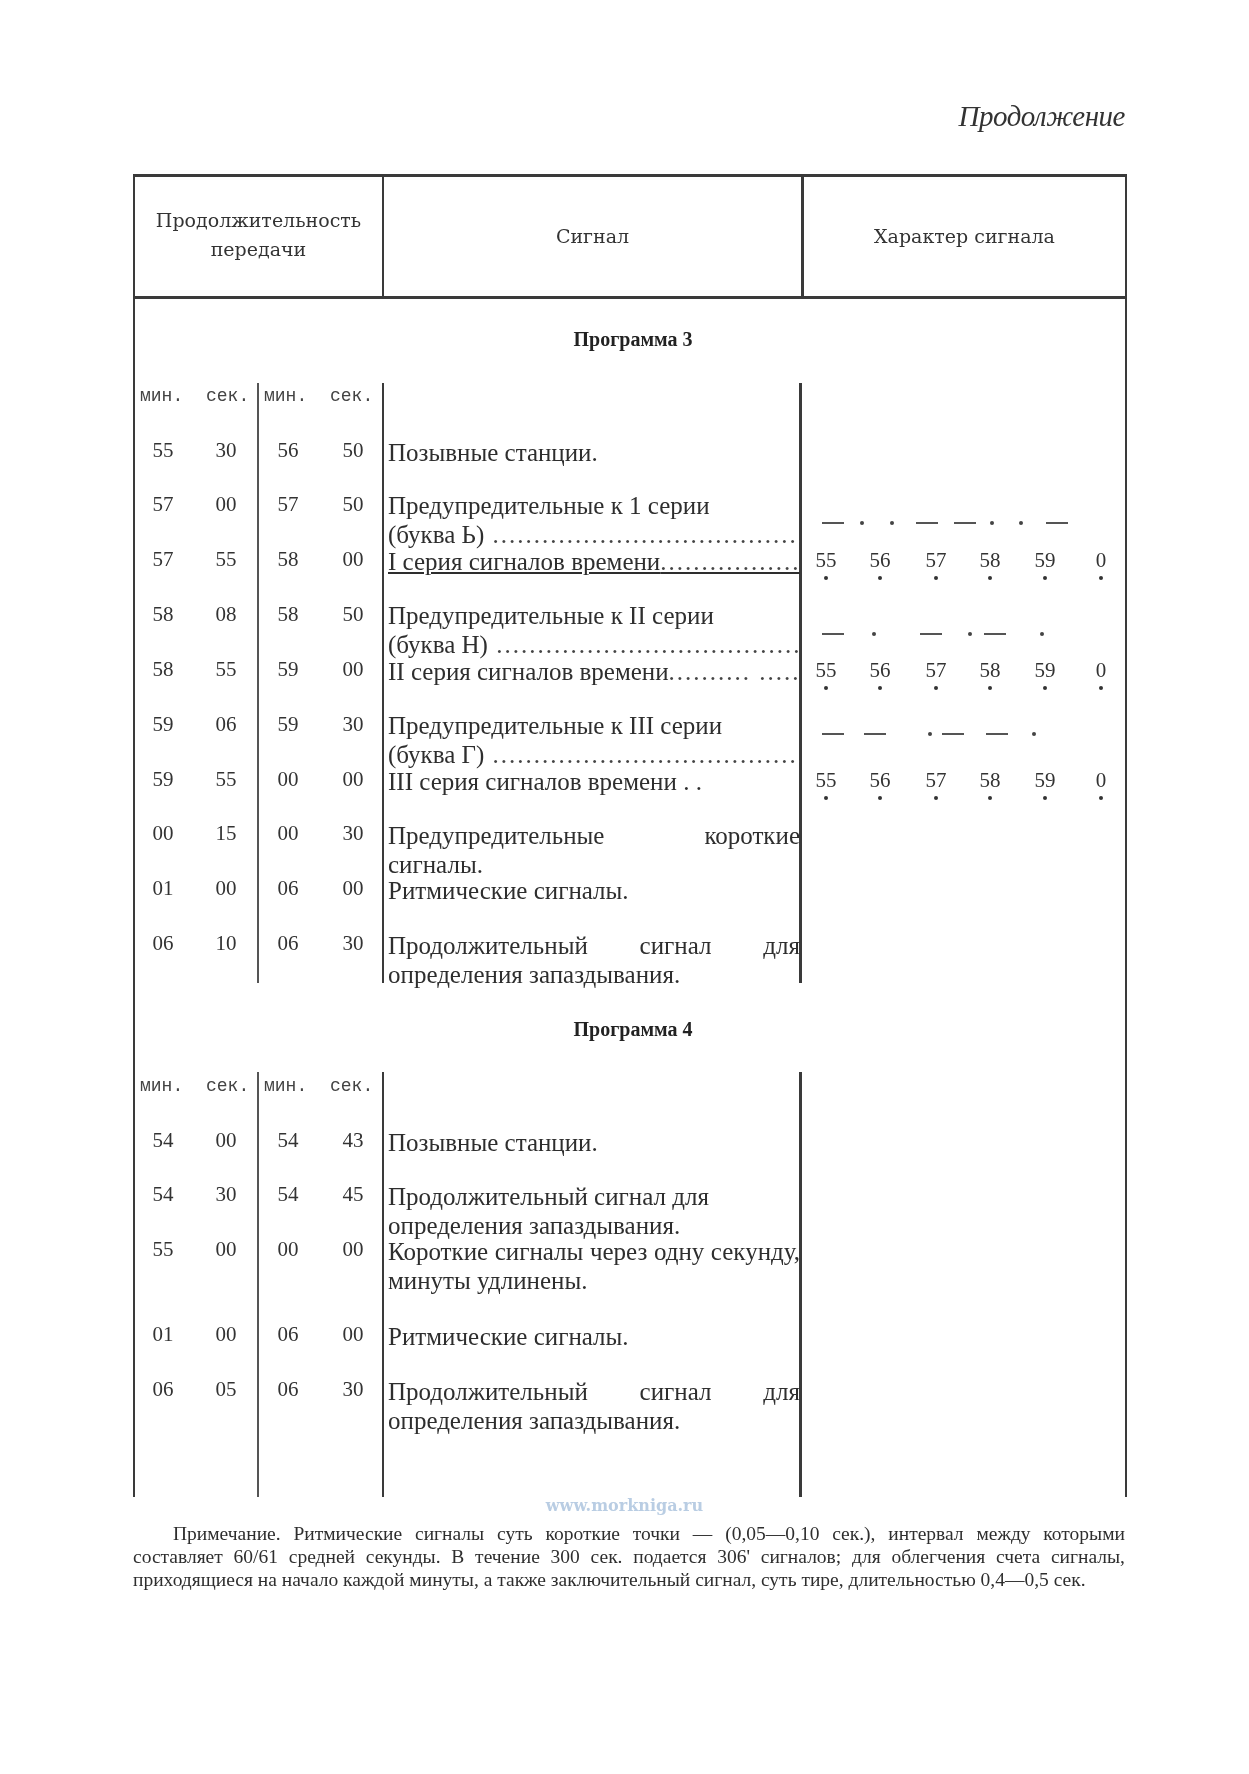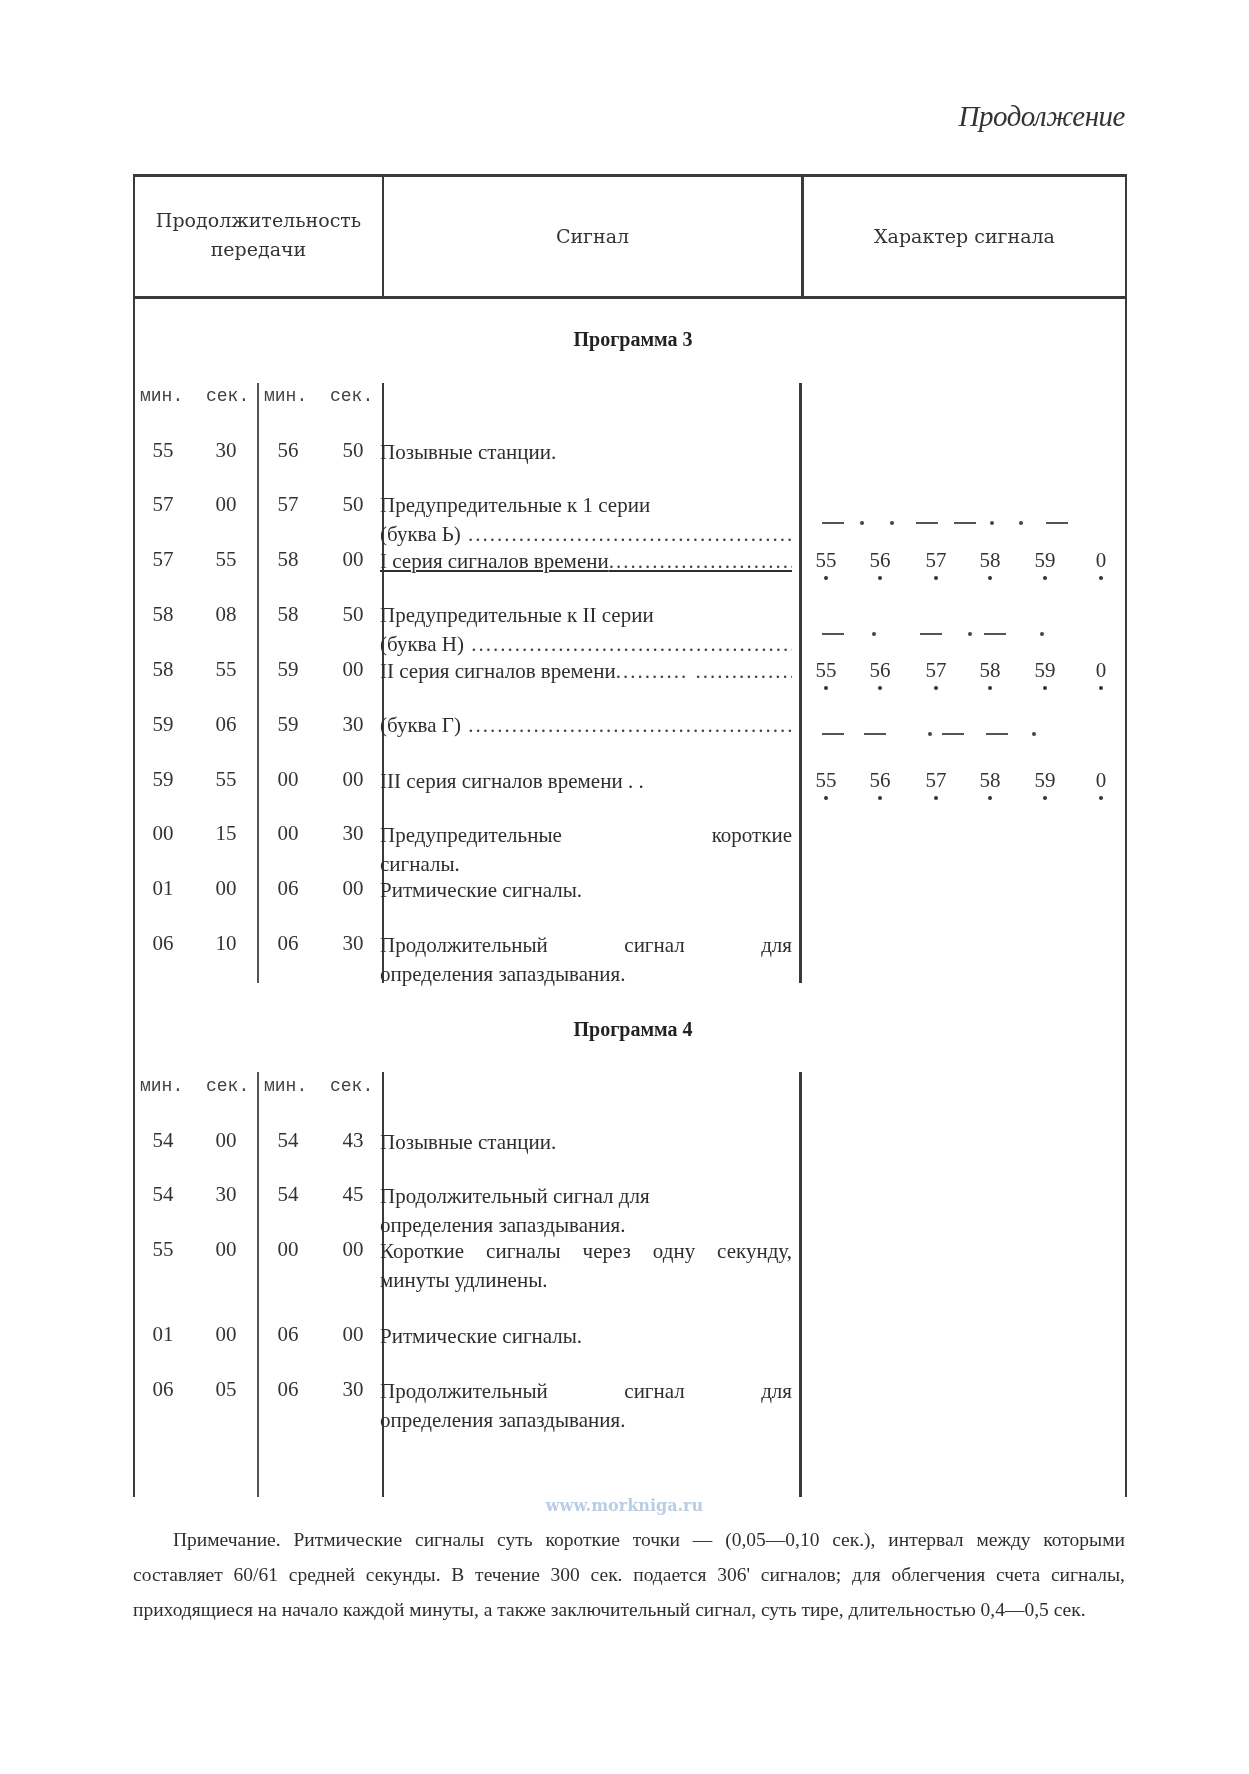--- a/index.html
+++ b/index.html
@@ -10,35 +10,35 @@
   .line-h { position:absolute; height:2px; background:#3a3a3a; }
   .line-v { position:absolute; width:2px; background:#3a3a3a; }
   .line-v.thin { width:2px; background:#555; }
   .hdr { position:absolute; text-align:center; font-size:19px; line-height:29px; color:#333;
          font-family:"DejaVu Serif", serif; }
   .prog-title { position:absolute; left:383px; width:500px; text-align:center; font-weight:bold;
                 font-size:20px; font-family:"Liberation Serif", serif; color:#222; }
   .unit { position:absolute; font-size:18px; color:#444; font-family:Liberation Mono, monospace; }
   .num { position:absolute; font-size:21px; width:40px; text-align:center; color:#333;
          font-family:"Liberation Serif", serif; }
-  .sig { position:absolute; left:380px; width:412px; font-size:21px; line-height:29px; color:#2e2e2e;
+  .sig { position:absolute; left:388px; width:412px; font-size:25px; line-height:29px; color:#2e2e2e;
          font-family:"Liberation Serif", serif; }
   .leader { display:flex; white-space:nowrap; overflow:hidden; }
   .leader .dots { flex:1; overflow:hidden; letter-spacing:2px; color:#444; }
   .morse { position:absolute; left:818px; width:300px; height:14px; }
   .morse .dash { position:absolute; top:6px; width:22px; height:2px; background:#555; }
   .morse .dot { position:absolute; top:5px; width:4px; height:4px; border-radius:50%; background:#444; }
   .ticks { position:absolute; left:806px; width:320px; height:44px; }
   .tick { position:absolute; width:40px; text-align:center; font-size:21px; color:#333;
           font-family:"Liberation Serif", serif; }
   .tick .tdot { display:block; width:4px; height:4px; border-radius:50%; background:#333;
                 margin:3px auto 0; }
   .watermark { position:absolute; left:0; width:1249px; top:1496px; text-align:center;
                font-size:16px; font-weight:bold; color:#b9cde3; font-family:"DejaVu Serif", serif; }
-  .note { position:absolute; left:133px; width:992px; font-size:19.5px; line-height:35px;
+  .note { position:absolute; left:133px; width:992px; font-size:19.5px; line-height:23px;
           text-align:justify; color:#2e2e2e; font-family:"Liberation Serif", serif; top:1522px; }
   .note p { margin:0; text-indent:40px; }
 </style>
 </head>
 <body>
 
 <div>
 
   <div class="continued">Продолжение</div>
 
@@ -164,20 +164,21 @@
         <div class="tick" style="left:275px;"><span>0</span><span class="tdot"></span></div>
       </div>
     </div>
 
     <div>
       <div class="num" style="left:143px; top:712px;">59</div>
       <div class="num" style="left:206px; top:712px;">06</div>
       <div class="num" style="left:268px; top:712px;">59</div>
       <div class="num" style="left:333px; top:712px;">30</div>
       <div class="sig" style="top:711px;">
+        <div>Предупредительные к III серии</div>
         <div class="leader">
             <span>(буква Г)</span>
             <span class="dots">&nbsp;..................................................................</span>
           </div>
       </div>
       <div class="morse" style="top:727px;">
         <span class="dash" style="left:4px;"></span>
         <span class="dash" style="left:46px;"></span>
         <span class="dot" style="left:110px;"></span>
         <span class="dash" style="left:124px;"></span>

